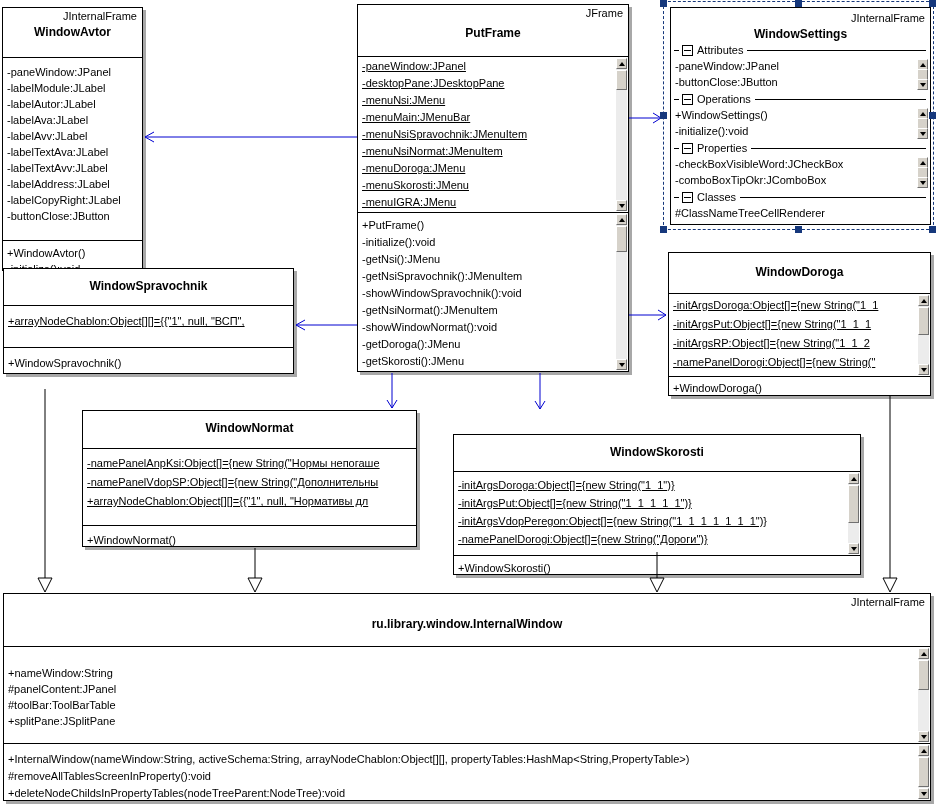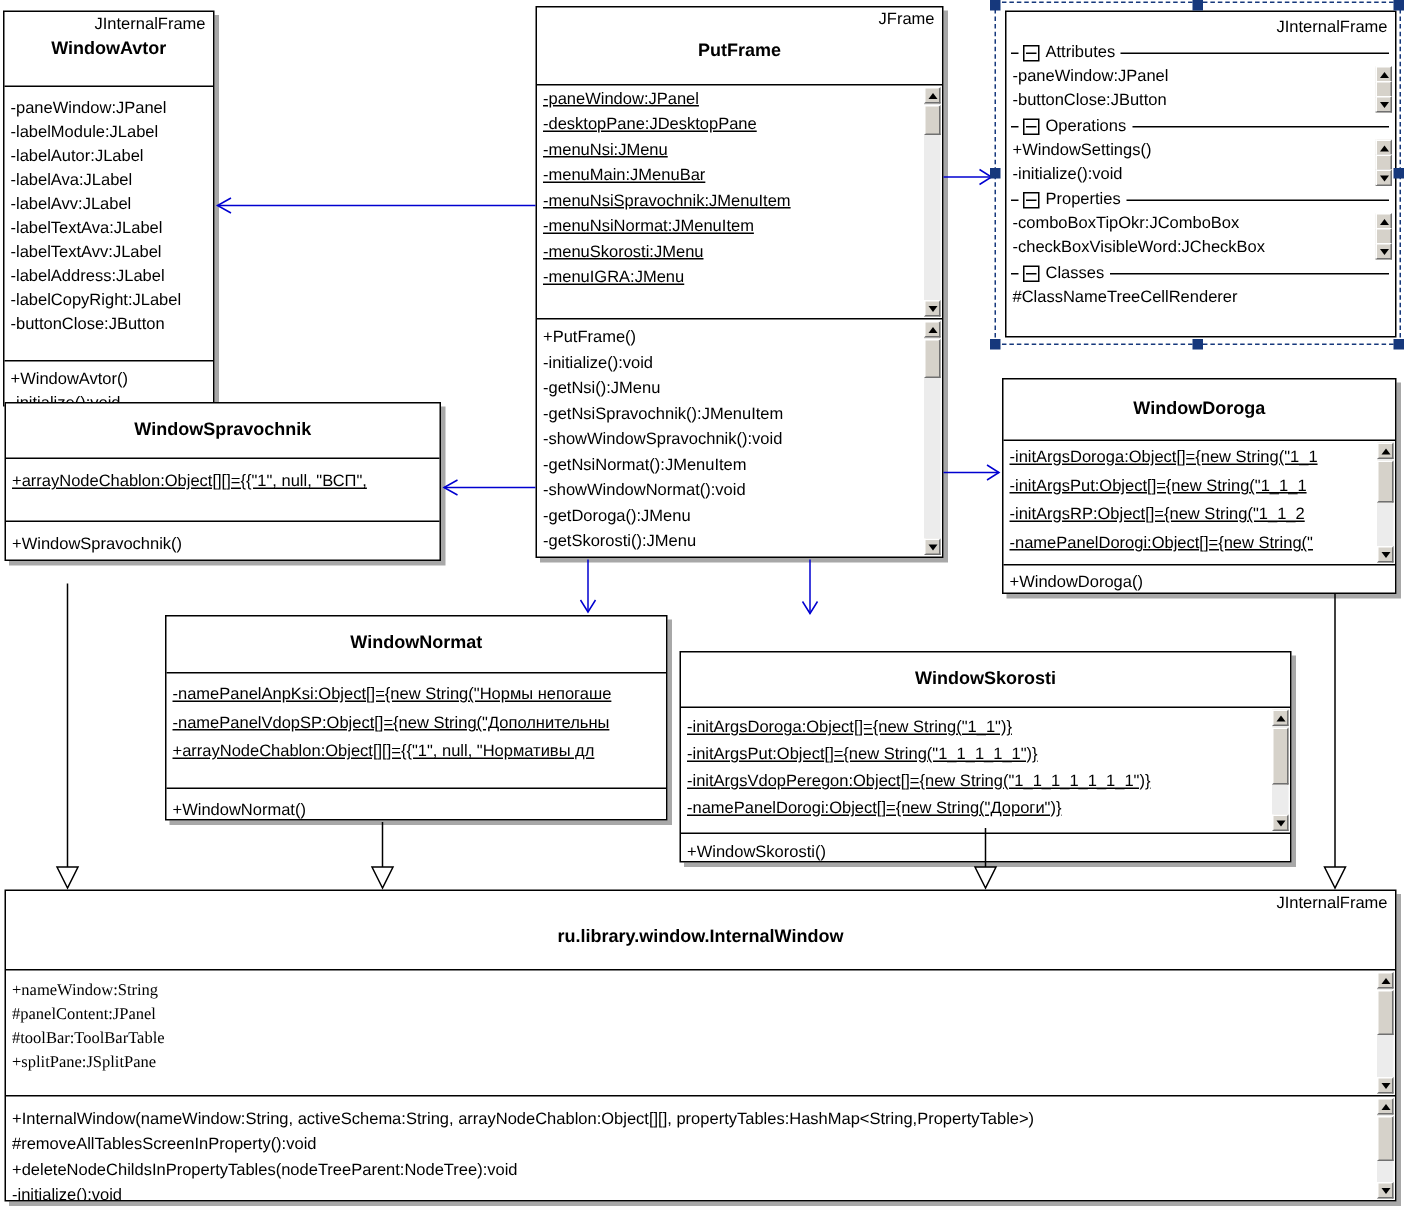--- a/index.html
+++ b/index.html
@@ -119,20 +119,21 @@
       <div class="stereo">JFrame</div>
       <div class="cname" style="padding-top:4px;">PutFrame</div>
     </div>
     <div class="comp rw17" style="height:154px;padding-top:1px;">
       <div class="row u">-paneWindow:JPanel</div>
       <div class="row u">-desktopPane:JDesktopPane</div>
       <div class="row u">-menuNsi:JMenu</div>
       <div class="row u">-menuMain:JMenuBar</div>
       <div class="row u">-menuNsiSpravochnik:JMenuItem</div>
       <div class="row u">-menuNsiNormat:JMenuItem</div>
+      <div class="row u">-menuDoroga:JMenu</div>
       <div class="row u">-menuSkorosti:JMenu</div>
       <div class="row u">-menuIGRA:JMenu</div>
       <div class="vsb">
         <div class="sbtn up">
             <i class="tri tup"></i>
           </div>
         <div class="sthumb" style="top:12px;height:20px;"></div>
         <div class="sbtn down">
             <i class="tri tdn"></i>
           </div>
@@ -165,20 +166,21 @@
   <div class="handle" style="left:795px;top:0px;"></div>
   <div class="handle" style="left:929px;top:0px;"></div>
   <div class="handle" style="left:660px;top:112px;"></div>
   <div class="handle" style="left:929px;top:112px;"></div>
   <div class="handle" style="left:660px;top:226px;"></div>
   <div class="handle" style="left:795px;top:226px;"></div>
   <div class="handle" style="left:929px;top:226px;"></div>
 
   <div class="box" style="left:670px;top:7px;width:261px;height:218px;box-shadow:none;padding-top:2px;">
     <div class="stereo">JInternalFrame</div>
+    <div class="cname">WindowSettings</div>
     <div class="sect">
       <span class="dash"></span>
       <span class="cicon"></span>
       <span class="slabel">Attributes</span>
       <span class="line"></span>
     </div>
     <div class="grp" style="height:33px;">
       <div class="row">-paneWindow:JPanel</div>
       <div class="row">-buttonClose:JButton</div>
       <div class="vsb-mini">
@@ -210,22 +212,22 @@
           </div>
       </div>
     </div>
     <div class="sect">
       <span class="dash"></span>
       <span class="cicon"></span>
       <span class="slabel">Properties</span>
       <span class="line"></span>
     </div>
     <div class="grp" style="height:33px;">
+      <div class="row">-checkBoxVisibleWord:JCheckBox</div>
       <div class="row">-comboBoxTipOkr:JComboBox</div>
-      <div class="row">-checkBoxVisibleWord:JCheckBox</div>
       <div class="vsb-mini">
         <div class="sbtn up">
             <i class="tri tup"></i>
           </div>
         <div class="sthumb"></div>
         <div class="sbtn down">
             <i class="tri tdn"></i>
           </div>
       </div>
     </div>
@@ -267,21 +269,21 @@
         <div class="sbtn down">
             <i class="tri tdn"></i>
           </div>
       </div>
     </div>
     <div class="comp fill" style="padding-top:3px;">
       <div class="row">+WindowDoroga()</div>
     </div>
   </div>
 
-  <div class="box" style="left:82px;top:410px;width:335px;height:137px;margin-left:28px;">
+  <div class="box" style="left:82px;top:410px;width:335px;height:137px;">
     <div class="hdr" style="height:37px;">
       <div class="cname solo">WindowNormat</div>
     </div>
     <div class="comp rw19" style="height:71px;padding-top:5px;">
       <div class="row u">-namePanelAnpKsi:Object[]={new String("Нормы непогаше</div>
       <div class="row u">-namePanelVdopSP:Object[]={new String("Дополнительны</div>
       <div class="row u">+arrayNodeChablon:Object[][]={{"1", null, "Нормативы дл</div>
     </div>
     <div class="comp fill" style="padding-top:6px;">
       <div class="row">+WindowNormat()</div>
@@ -310,21 +312,21 @@
     <div class="comp fill" style="padding-top:4px;">
       <div class="row">+WindowSkorosti()</div>
     </div>
   </div>
 
   <div class="box" style="left:3px;top:593px;width:928px;height:208px;">
     <div class="hdr" style="height:52px;">
       <div class="stereo">JInternalFrame</div>
       <div class="cname" style="padding-top:6px;">ru.library.window.InternalWindow</div>
     </div>
-    <div class="comp" style="height:78px;padding-top:5px;font-family:Liberation Serif, serif;">
+    <div class="comp" style="height:78px;padding-top:18px;">
       <div class="row">+nameWindow:String</div>
       <div class="row">#panelContent:JPanel</div>
       <div class="row">#toolBar:ToolBarTable</div>
       <div class="row">+splitPane:JSplitPane</div>
       <div class="vsb">
         <div class="sbtn up">
             <i class="tri tup"></i>
           </div>
         <div class="sthumb" style="top:12px;height:30px;"></div>
         <div class="sbtn down">

